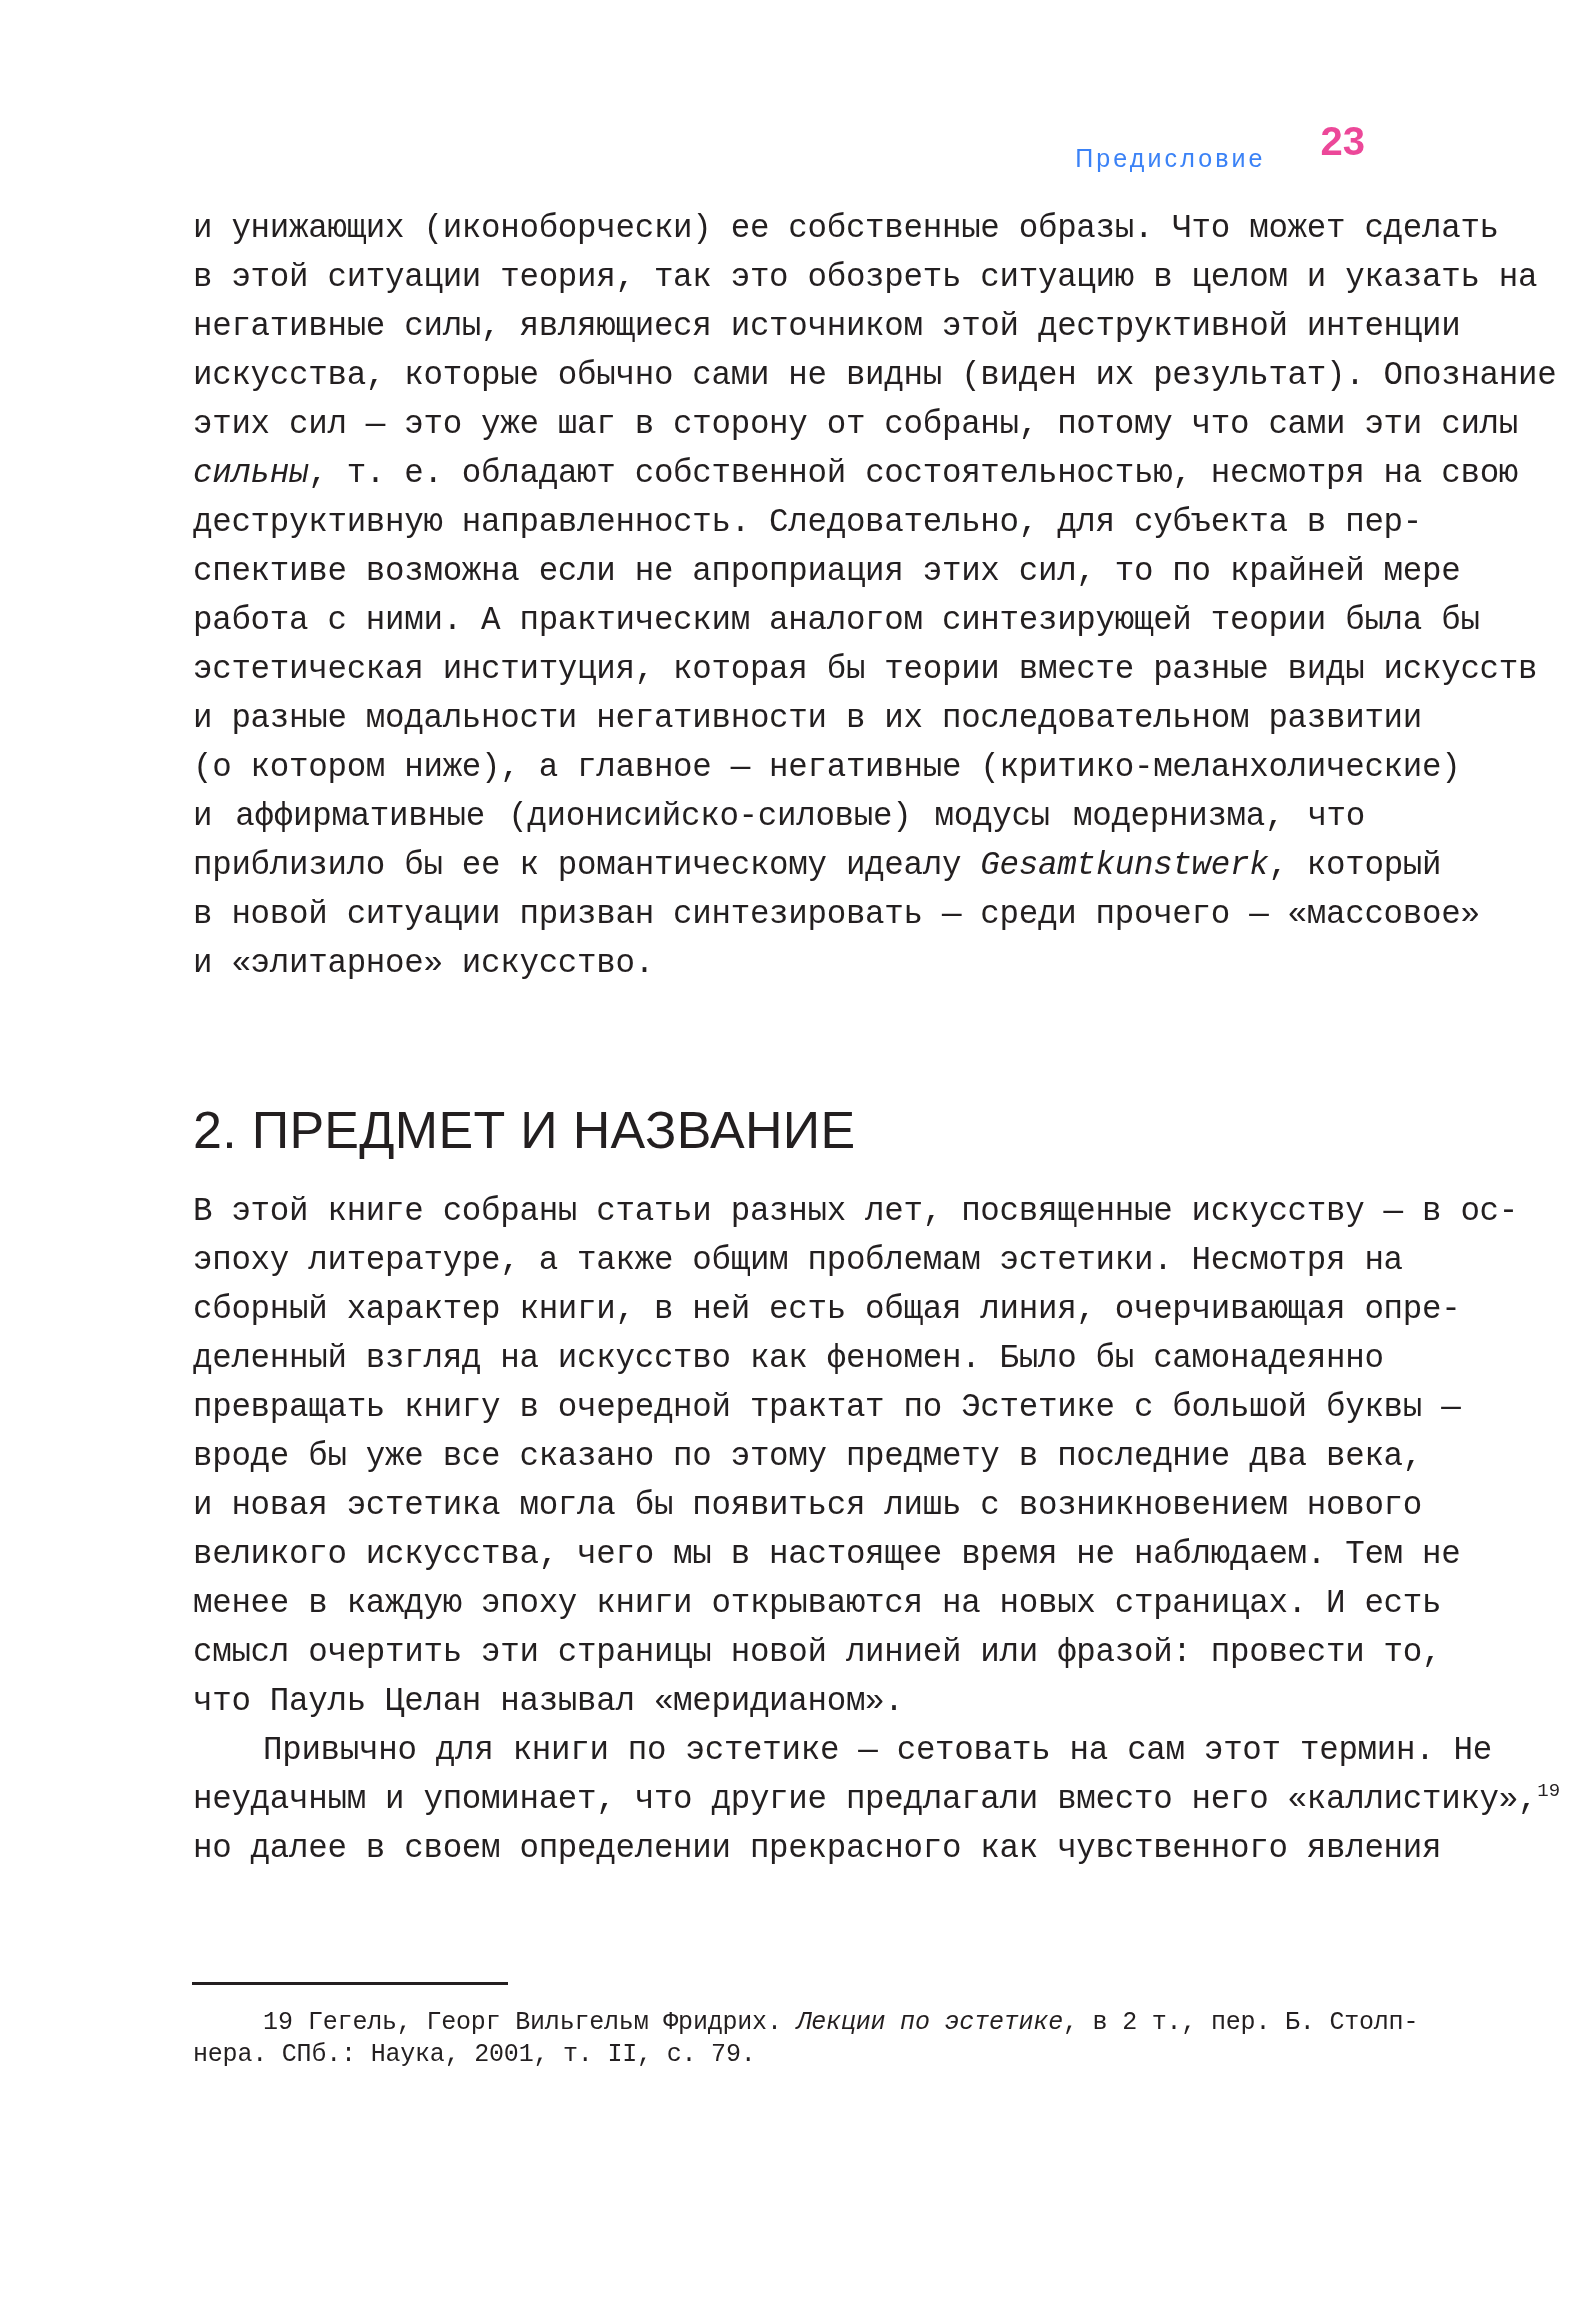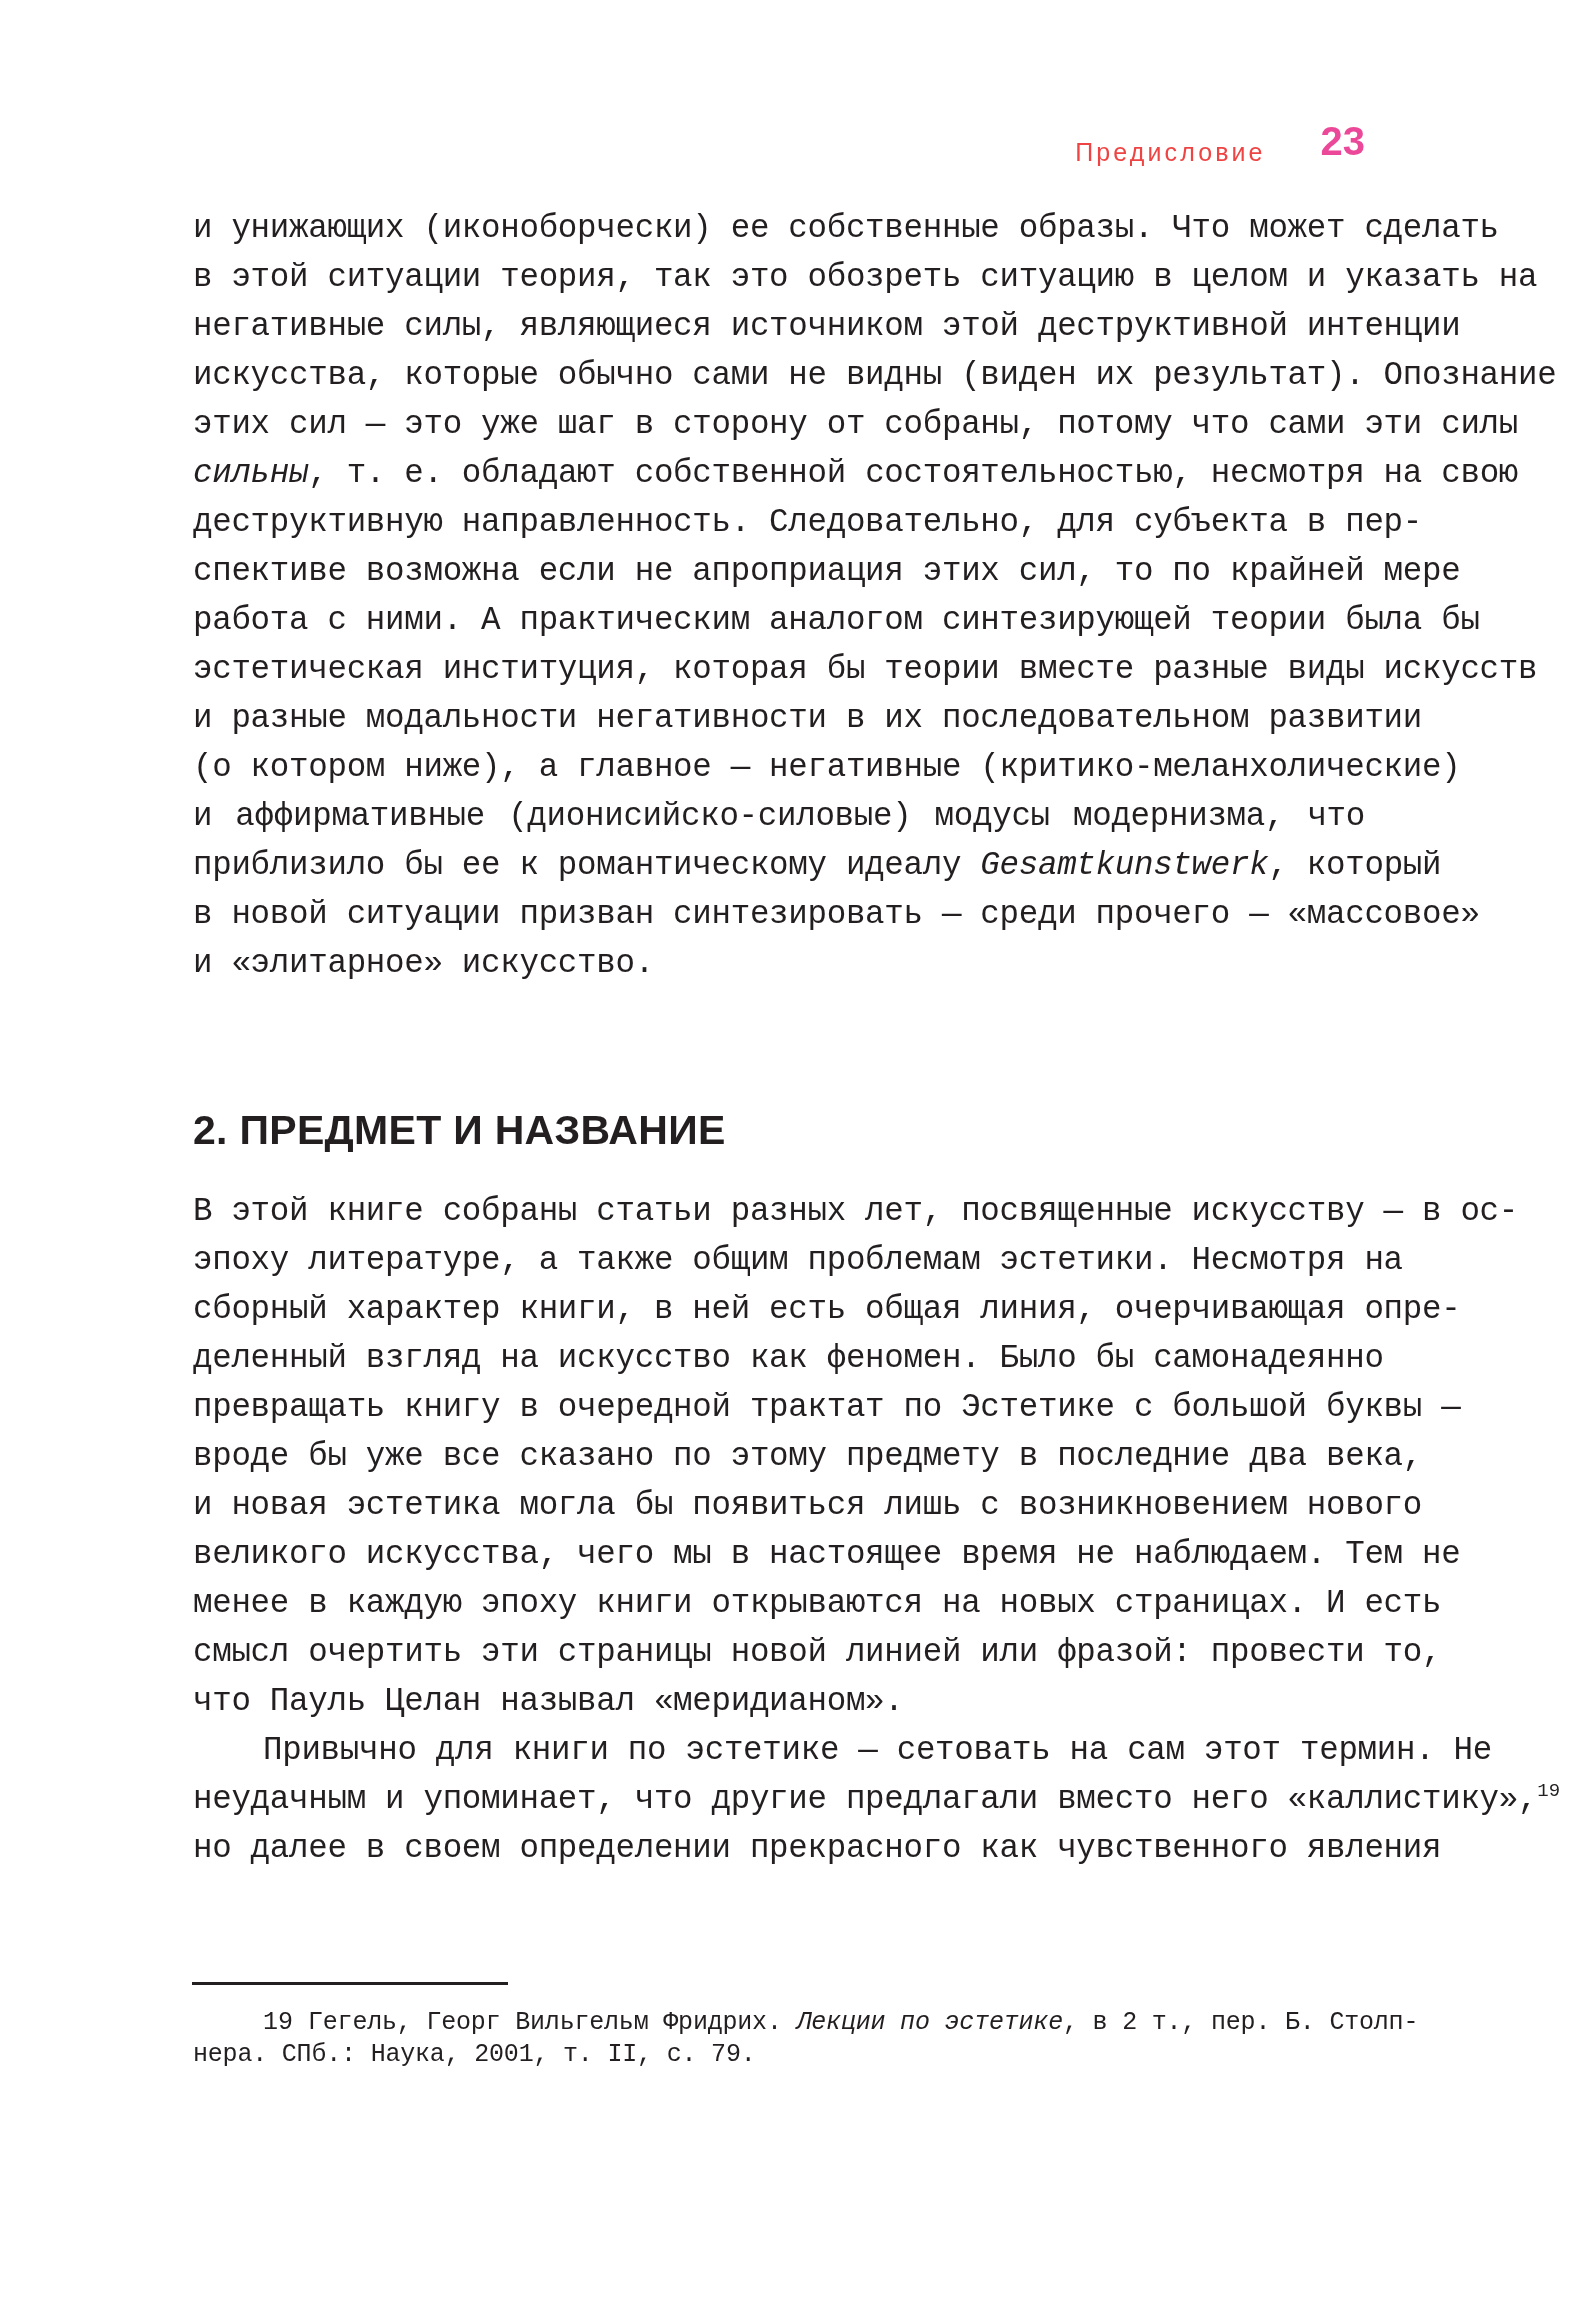--- a/index.html
+++ b/index.html
@@ -1,32 +1,32 @@
 <!DOCTYPE html>
 <html><head>
 <meta charset="utf-8">
 <style>
   html, body { margin: 0; padding: 0; background: #ffffff; }
   body { width: 1581px; height: 2314px; position: relative; overflow: hidden;
          font-family: "Liberation Sans", "DejaVu Sans", sans-serif; color: #231f20; }
   .running-head { position: absolute; top: 122px; left: 1061px; width: 306px; height: 42px; }
-  .rh-title { position: absolute; left: 14.3px; top: 16px; font-size: 25px; letter-spacing: 3.1px;
-              color: #ef4444; line-height: 29px; }
+  .rh-title { position: absolute; left: 14.3px; top: 22px; font-size: 25px; letter-spacing: 3.1px;
+              color: #3b82f6; line-height: 29px; }
   .rh-page { position: absolute; right: 1.9px; top: 0px; font-size: 40px; font-weight: bold;
              line-height: 38px; color: #ec4899; }
   .block { position: absolute; left: 193px; width: 1172px; font-family: Liberation Mono, monospace; }
   .line { display: block; height: 49px; line-height: 49px; font-size: 32.5px;
           letter-spacing: -0.3px; text-align: justify; text-align-last: justify; white-space: nowrap;
           word-spacing: 0; overflow: visible; }
   .line.last { text-align-last: left; }
   .line.indent { padding-left: 70px; }
   .line .it { font-style: italic; }
   .line .sup { font-size: 19px; vertical-align: 12.4px; line-height: 0; letter-spacing: 0; }
   #para-1 { top: 204px; }
-  #section-heading { position: absolute; left: 193px; top: 1109px; font-size: 41px; font-weight: bold;
+  #section-heading { position: absolute; left: 193px; top: 1109px; font-size: 52px; font-weight: normal;
                      line-height: 42px; letter-spacing: 0.3px; color: #231f20; }
   #para-2 { top: 1187px; }
   .fn-rule { position: absolute; left: 192px; top: 1982px; width: 316px; height: 2.9px; background: #231f20; }
   #footnotes { top: 2007px; }
   #footnotes .line { font-size: 25px; height: 32px; line-height: 32px; letter-spacing: -0.2px; }
   #footnotes .line.indent { padding-left: 70px; }
   .fn-num { letter-spacing: 0; }
 </style>
 </head>
 <body>

